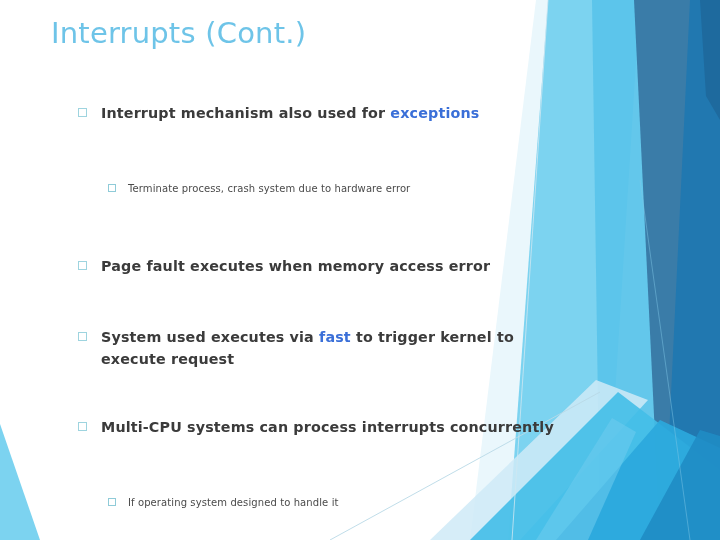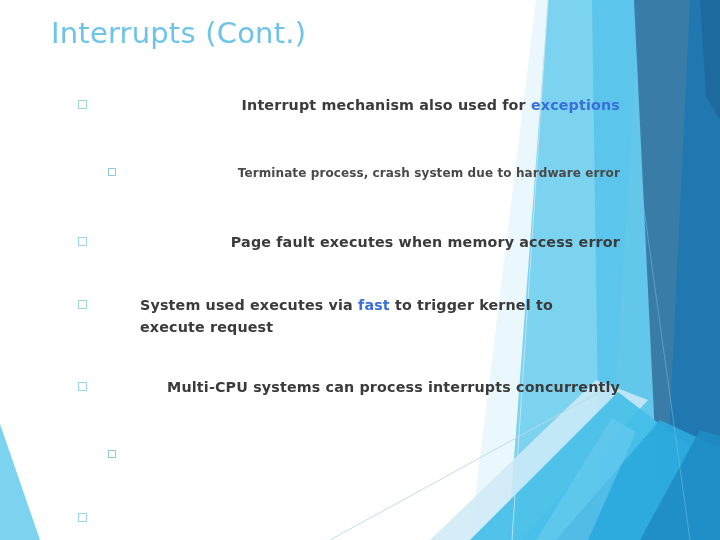--- a/index.html
+++ b/index.html
@@ -38,22 +38,21 @@
   #body {
     position: absolute;
     left: 0;
     top: 86px;
     width: 620px;
   }
   .bullet {
     position: relative;
     display: flex;
     align-items: flex-start;
-    margin: 8px 0 0 0;
-    justify-content: space-between;
+    margin: 16px 0 0 0;
   }
   .lvl1 {
     padding-left: 78px;
     min-height: 27px;
     margin-bottom: 0px;
   }
   .lvl2 {
     padding-left: 108px;
     min-height: 24px;
   }
@@ -78,22 +77,22 @@
   }
   .txt1 {
     font-size: 14.3px;
     font-weight: bold;
     color: #3B3B3B;
     line-height: 22px;
     letter-spacing: 0.15px;
     max-width: 480px;
   }
   .txt2 {
-    font-size: 12px;
-    font-weight: bold;
+    font-size: 10px;
+    font-weight: normal;
     color: #4A4A4A;
     line-height: 20px;
     letter-spacing: 0.1px;
     max-width: 470px;
   }
   .accent {
     color: #3A6FD8;
     font-weight: bold;
   }
   .sp-a { height: 34px; }
@@ -172,20 +171,21 @@
 
     <div class="bullet lvl1">
       <span class="marker"></span>
       <span class="txt1">Multi-CPU systems can process interrupts concurrently</span>
     </div>
 
     <div class="sp-a"></div>
 
     <div class="bullet lvl2">
       <span class="marker"></span>
+      <span class="txt2">If operating system designed to handle it</span>
     </div>
 
     <div class="sp-e"></div>
 
     <div class="bullet lvl1">
       <span class="marker"></span>
     </div>
 
   </div>
 </div>

